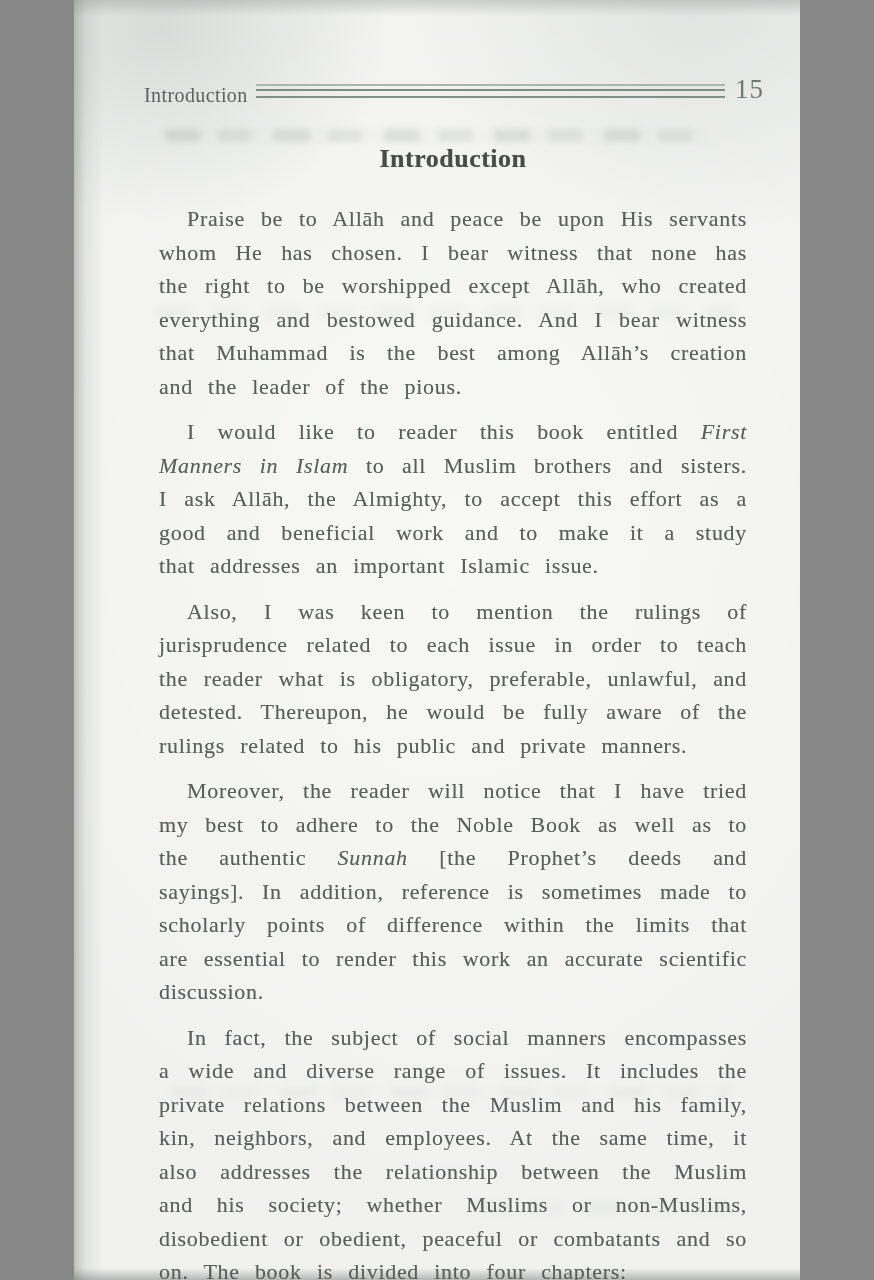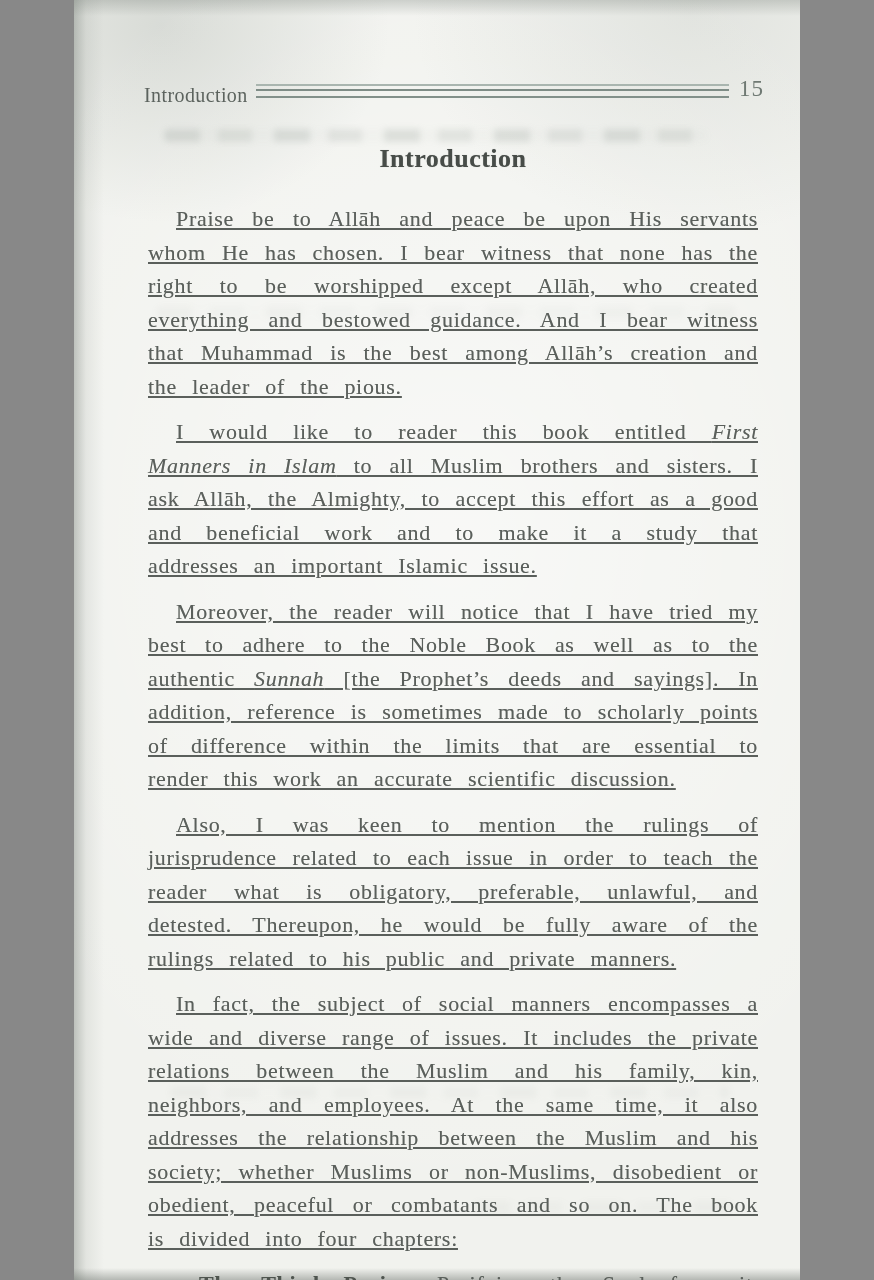--- a/index.html
+++ b/index.html
@@ -53,39 +53,39 @@
   .header-label {
     font-size:20px; color:#5c635e; letter-spacing:.4px;
     white-space:nowrap; margin-top:8px;
   }
   .header-rule { flex:1; margin:8px 10px 0 8px; }
   .header-rule .ln { height:2px; }
   .header-rule .ln1 { background:#a9b5af; margin-bottom:3px; }
   .header-rule .ln2 { background:#7e8c86; margin-bottom:5px; }
   .header-rule .ln3 { background:#82908a; }
   .page-number {
-    font-size:23px; color:#6f7973; line-height:30px; margin-top:-2px;
+    font-size:27px; color:#6f7973; line-height:30px; margin-top:-2px;
     letter-spacing:1px;
   }
 
   .doc-title {
     position:absolute; top:144px; left:70px; right:38px;
     text-align:center;
     font-size:26px; font-weight:700; color:#474c48; letter-spacing:.5px;
     text-shadow:0 0 .7px rgba(71,76,72,.5);
   }
 
   .body-text {
     position:absolute; top:196px; left:70px; right:38px;
     font-size:22px; line-height:33.5px; color:#5a5f5b;
     text-align:justify;
     word-spacing:9px; letter-spacing:.7px;
     text-shadow:0 0 .6px rgba(90,95,91,.45);
   }
-  .para { margin:0 4px 12px; text-indent:28px;text-decoration:underline; }
+  .para { margin:0 15px 12px; text-indent:28px; }
   .para:first-child { margin-top:6px; }
   .it { font-style:italic; }
 
   .chapter-list { margin-top:2px; }
   .chapter {
     margin:0 0 13px;
     padding-left:58px; text-indent:-25px;
     text-align:justify;
   }
   .chapter .bullet { margin-right:14px; color:#555a56; }
@@ -116,23 +116,23 @@
   </header>
 
   <h1 class="doc-title">Introduction</h1>
 
   <main class="body-text">
 
     <p class="para"><span>Praise be to Allāh and peace be upon His servants whom He has chosen. I bear witness that none has the right to be worshipped except Allāh, who created everything and bestowed guidance. And I bear witness that Muhammad is the best among Allāh’s creation and the leader of the pious.</span></p>
 
     <p class="para"><span>I would like to reader this book entitled </span><span class="it">First Manners in Islam</span><span> to all Muslim brothers and sisters. I ask Allāh, the Almighty, to accept this effort as a good and beneficial work and to make it a study that addresses an important Islamic issue.</span></p>
 
+    <p class="para"><span>Also, I was keen to mention the rulings of jurisprudence related to each issue in order to teach the reader what is obligatory, preferable, unlawful, and detested. Thereupon, he would be fully aware of the rul­ings related to his public and private manners.</span></p>
+
     <p class="para"><span>Moreover, the reader will notice that I have tried my best to adhere to the Noble Book as well as to the authentic </span><span class="it">Sunnah</span><span> [the Prophet’s deeds and sayings]. In addition, reference is sometimes made to schol­arly points of difference within the limits that are essential to render this work an accurate scientific discussion.</span></p>
-
-    <p class="para"><span>Also, I was keen to mention the rulings of jurisprudence related to each issue in order to teach the reader what is obligatory, preferable, unlawful, and detested. Thereupon, he would be fully aware of the rul­ings related to his public and private manners.</span></p>
 
     <p class="para"><span>In fact, the subject of social manners encompasses a wide and di­verse range of issues. It includes the private relations between the Muslim and his family, kin, neighbors, and employees. At the same time, it also addresses the relationship between the Muslim and his so­ciety; whether Muslims or non-Muslims, disobedient or obedient, peaceful or combatants and so on. The book is divided into four chap­ters:</span></p>
 
     <div class="chapter-list">
 
 
 
       <p class="chapter"><span class="bullet">-</span><span class="chap-name">The Third Praise</span><span>: Purifying the Soul from its Impurities and curing the Diseases of the Heart.</span></p>
 
     </div>

